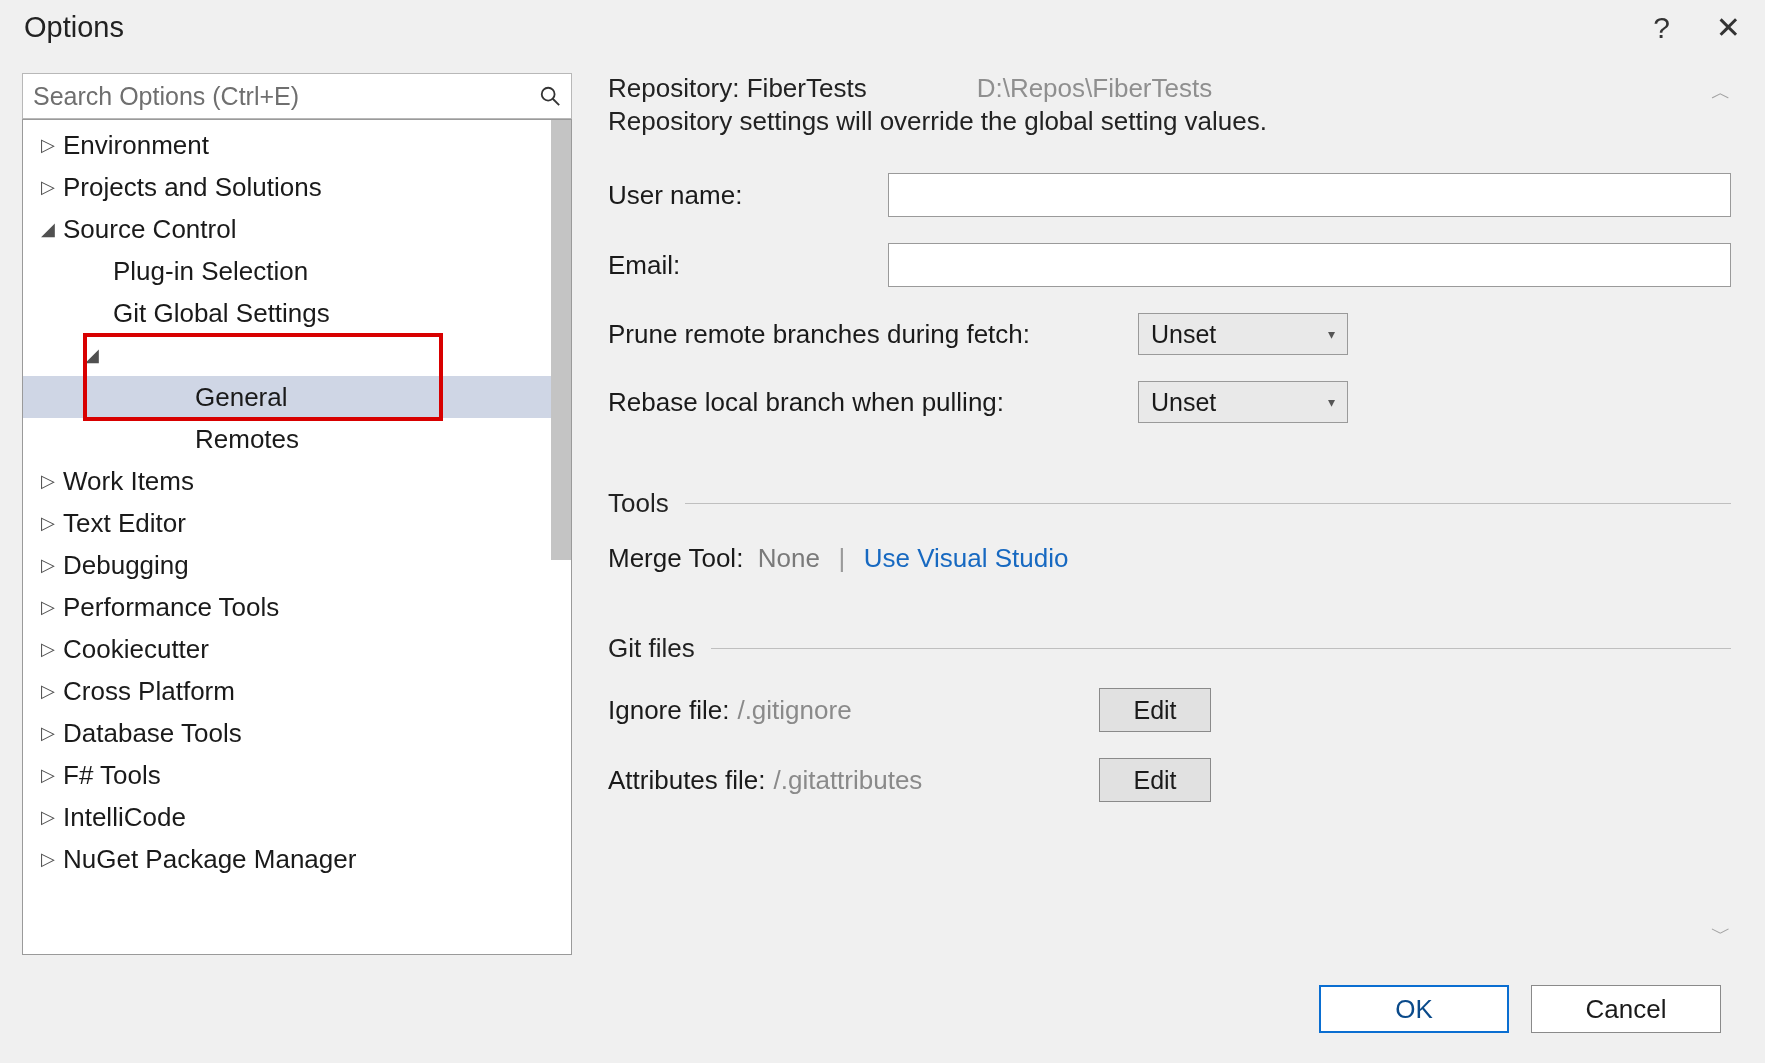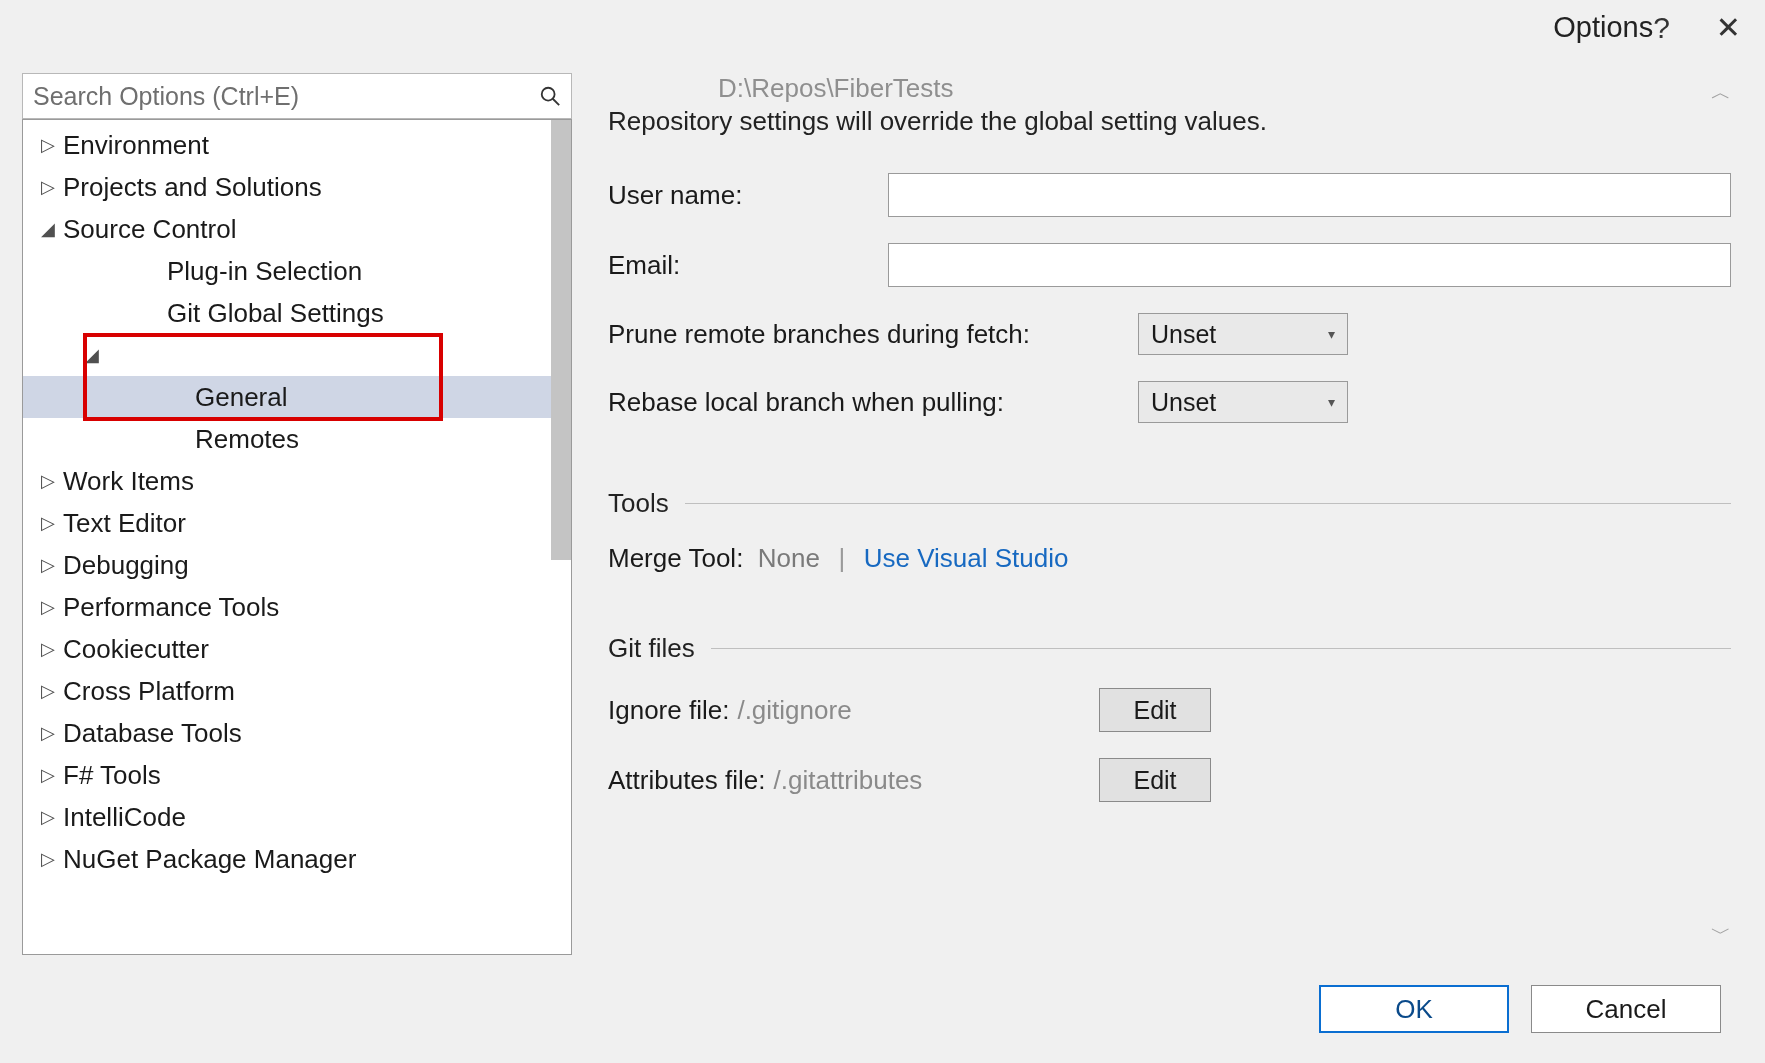--- a/index.html
+++ b/index.html
@@ -12,21 +12,21 @@
     color: #1a1a1a;
   }
   .dialog {
     width: 100%; height: 100%;
     display: flex;
     flex-direction: column;
   }
   .titlebar {
     display: flex;
     align-items: center;
-    justify-content: flex-end;
+    justify-content: space-between;
     padding: 10px 24px 10px 24px;
     background: #f0f0f0;
   }
   .titlebar .title {
     font-size: 29px;
     color: #222;
   }
   .titlebar .controls {
     display: flex;
     align-items: center;
@@ -120,21 +120,21 @@
   .tree .glyph {
     display: inline-block;
     width: 18px;
     margin-right: 6px;
     font-size: 18px;
     color: #505050;
     text-align: center;
   }
   .tree .pad0 { padding-left: 16px; }
   .tree .pad1 { padding-left: 60px; }
-  .tree .pad2 { padding-left: 120px; }
+  .tree .pad2 { padding-left: 66px; }
   .tree .pad3 { padding-left: 148px; }
   .highlight-box {
     position: absolute;
     border: 4px solid #d80000;
     pointer-events: none;
   }
   .right {
     flex: 1;
     display: flex;
     flex-direction: column;
@@ -372,20 +372,21 @@
               </li>
             </ul>
         <div class="highlight-box" style="left: 60px; top: 213px; width: 360px; height: 88px;"></div>
           </div>
       </div>
 
       <div class="right">
         <span class="collapse-icon">︿</span>
 
         <div class="repo-line">
+          <span class="label">Repository: FiberTests</span>
           <span class="path">D:\Repos\FiberTests</span>
         </div>
         <div class="desc-line">Repository settings will override the global setting values.</div>
 
         <div class="field-row">
           <span class="flabel">User name:</span>
           <input type="text" value="" style="">
         </div>
         <div class="field-row">
           <span class="flabel">Email:</span>

